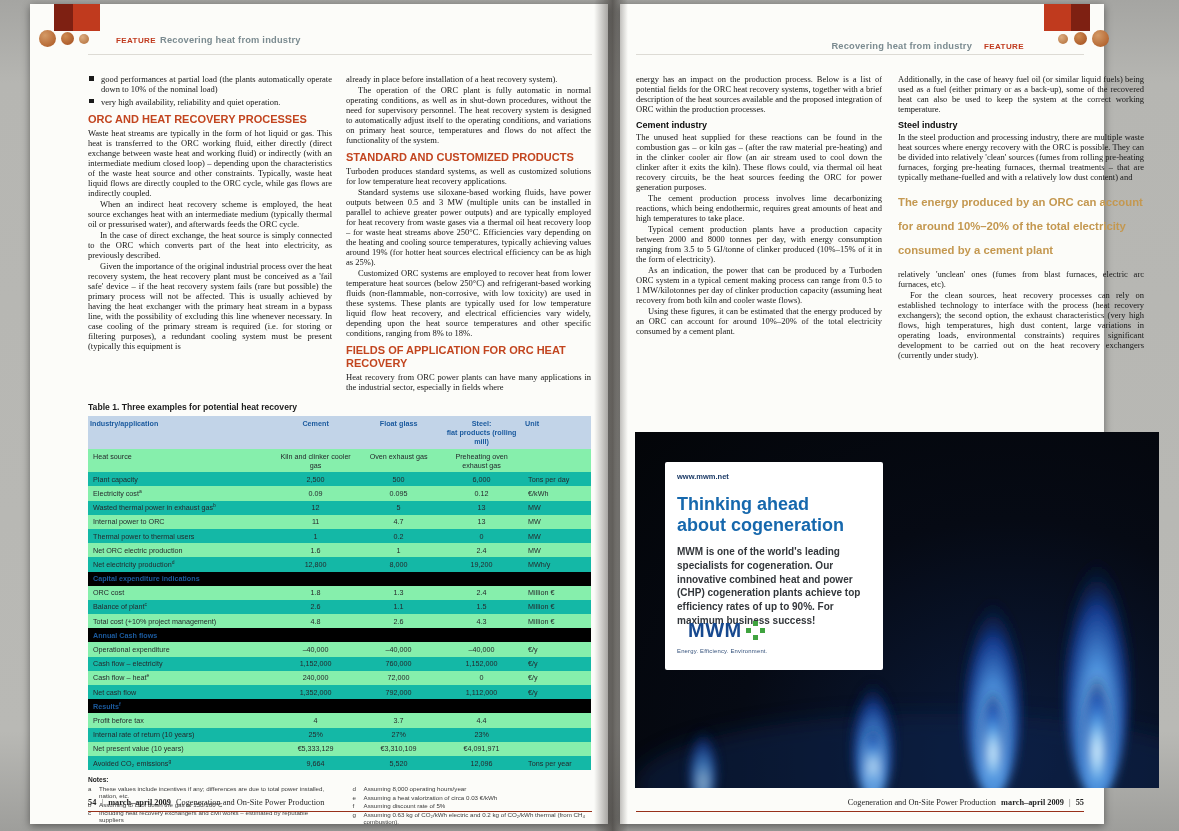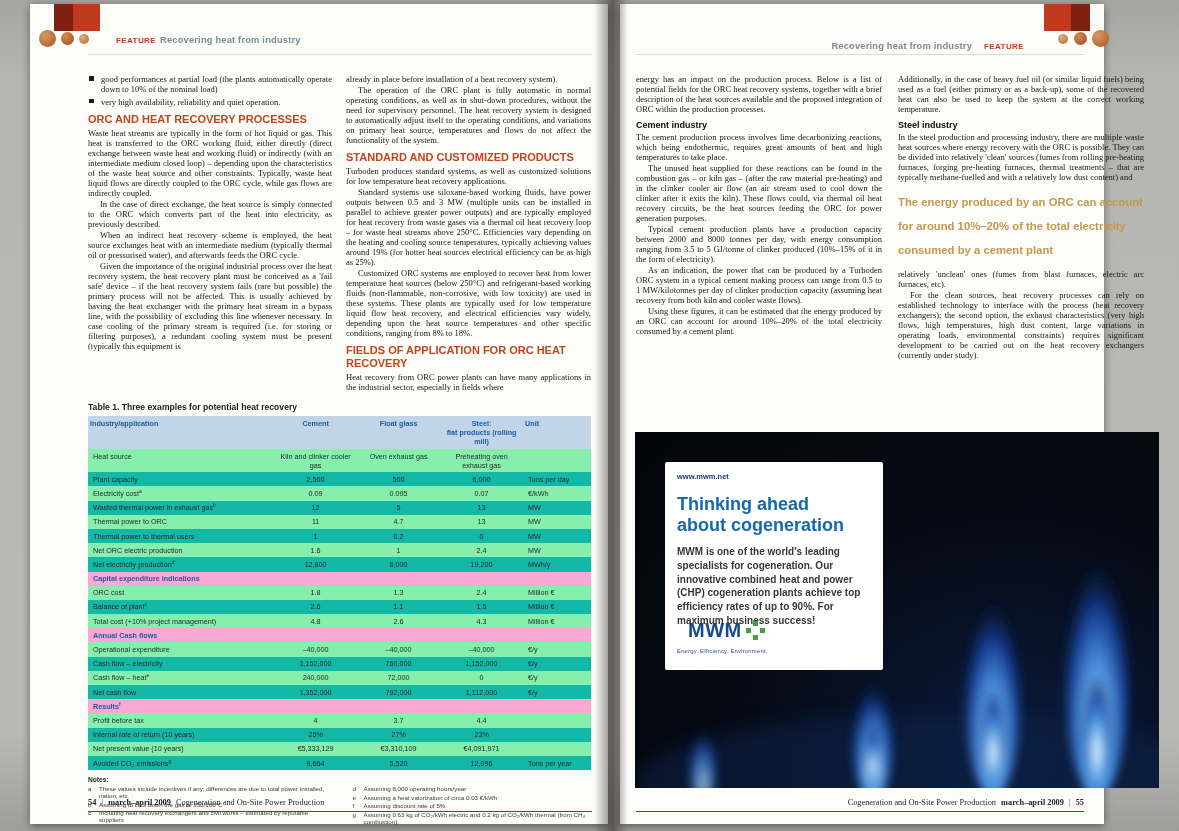--- a/index.html
+++ b/index.html
@@ -67,21 +67,21 @@
   table.t1{width:100%;border-collapse:collapse;font-family:"Liberation Sans",sans-serif;font-size:7.2px;color:#26292c;}
   table.t1 th{background:#c2d4e8;color:#1b5a9e;font-weight:bold;text-align:left;vertical-align:top;padding:3px 2px;}
   table.t1 th.c-num{text-align:center;}
   table.t1 td{padding:2.6px 5px;vertical-align:top;}
   table.t1 td.c-num{text-align:center;}
   table.t1 .c-app{width:37%;}
   table.t1 .c-num{width:16.5%;}
   table.t1 .c-unit{width:13.5%;text-align:left;}
   table.t1 tr.plain{background:#86efac;}
   table.t1 tr.shade{background:#14b8a6;}
-  table.t1 tr.section{background:#f9a8d4;padding-left:32px;}
+  table.t1 tr.section{background:#000000;padding-left:32px;}
   table.t1 tr.section td{color:#1b5a9e;font-weight:bold;}
   table.t1 sup{font-size:5px;line-height:0;}
   .notes{margin-top:6px;font-family:"Liberation Sans",sans-serif;font-size:6.2px;color:#3a3a3a;}
   .notes-title{font-weight:bold;font-size:6.6px;margin-bottom:2px;color:#222;}
   .notes-cols{display:flex;gap:26px;}
   .ncol{width:48%;}
   .note{display:flex;gap:4px;margin-bottom:1.5px;}
   .nk{flex:0 0 7px;}
   .nt{flex:1;}
 
@@ -146,25 +146,25 @@
 
         <div class="bi heading">
           <span class="bt">ORC AND HEAT RECOVERY PROCESSES</span>
         </div>
 
         <div class="bi para">
           <span class="bt">Waste heat streams are typically in the form of hot liquid or gas. This heat is transferred to the ORC working fluid, either directly (direct exchange between waste heat and working fluid) or indirectly (with an intermediate medium closed loop) – depending upon the characteristics of the waste heat source and other constraints. Typically, waste heat liquid flows are directly coupled to the ORC cycle, while gas flows are indirectly coupled.</span>
         </div>
 
         <div class="bi para">
+          <span class="bt">When an indirect heat recovery scheme is employed, the heat source exchanges heat with an intermediate medium (typically thermal oil or pressurised water), and afterwards feeds the ORC cycle.</span>
+        </div>
+
+        <div class="bi para">
           <span class="bt">In the case of direct exchange, the heat source is simply connected to the ORC which converts part of the heat into electricity, as previously described.</span>
-        </div>
-
-        <div class="bi para">
-          <span class="bt">When an indirect heat recovery scheme is employed, the heat source exchanges heat with an intermediate medium (typically thermal oil or pressurised water), and afterwards feeds the ORC cycle.</span>
         </div>
 
         <div class="bi para">
           <span class="bt">Given the importance of the original industrial process over the heat recovery system, the heat recovery plant must be conceived as a 'fail safe' device – if the heat recovery system fails (rare but possible) the primary process will not be affected. This is usually achieved by having the heat exchanger with the primary heat stream in a bypass line, with the possibility of excluding this line whenever necessary. In case cooling of the primary stream is required (i.e. for storing or filtering purposes), a redundant cooling system must be present (typically this equipment is</span>
         </div>
       </div>
 
     <div class="col colL2">
 
         <div class="bi para">
@@ -230,34 +230,34 @@
               <td class="c-num">2,500</td>
               <td class="c-num">500</td>
               <td class="c-num">6,000</td>
               <td class="c-unit">Tons per day</td>
             </tr>
 
             <tr class="plain">
               <td class="c-app"><span>Electricity cost</span><sup>a</sup></td>
               <td class="c-num">0.09</td>
               <td class="c-num">0.095</td>
-              <td class="c-num">0.07</td>
+              <td class="c-num">0.12</td>
               <td class="c-unit">€/kWh</td>
             </tr>
 
             <tr class="shade">
               <td class="c-app"><span>Wasted thermal power in exhaust gas</span><sup>b</sup></td>
               <td class="c-num">12</td>
               <td class="c-num">5</td>
               <td class="c-num">13</td>
               <td class="c-unit">MW</td>
             </tr>
 
             <tr class="plain">
-              <td class="c-app"><span>Thermal power to ORC</span><sup></sup></td>
+              <td class="c-app"><span>Internal power to ORC</span><sup></sup></td>
               <td class="c-num">11</td>
               <td class="c-num">4.7</td>
               <td class="c-num">13</td>
               <td class="c-unit">MW</td>
             </tr>
 
             <tr class="shade">
               <td class="c-app"><span>Thermal power to thermal users</span><sup></sup></td>
               <td class="c-num">1</td>
               <td class="c-num">0.2</td>
@@ -471,25 +471,25 @@
 
         <div class="bi para">
           <span class="bt">energy has an impact on the production process. Below is a list of potential fields for the ORC heat recovery systems, together with a brief description of the heat sources available and the proposed integration of ORC within the production processes.</span>
         </div>
 
         <div class="bi subhead">
           <span class="bt">Cement industry</span>
         </div>
 
         <div class="bi para">
+          <span class="bt">The unused heat supplied for these reactions can be found in the combustion gas – or kiln gas – (after the raw material pre-heating) and in the clinker cooler air flow (an air stream used to cool down the clinker after it exits the kiln). These flows could, via thermal oil heat recovery circuits, be the heat sources feeding the ORC for power generation purposes.</span>
+        </div>
+
+        <div class="bi para">
           <span class="bt">The cement production process involves lime decarbonizing reactions, which being endothermic, requires great amounts of heat and high temperatures to take place.</span>
-        </div>
-
-        <div class="bi para">
-          <span class="bt">The unused heat supplied for these reactions can be found in the combustion gas – or kiln gas – (after the raw material pre-heating) and in the clinker cooler air flow (an air stream used to cool down the clinker after it exits the kiln). These flows could, via thermal oil heat recovery circuits, be the heat sources feeding the ORC for power generation purposes.</span>
         </div>
 
         <div class="bi para">
           <span class="bt">Typical cement production plants have a production capacity between 2000 and 8000 tonnes per day, with energy consumption ranging from 3.5 to 5 GJ/tonne of clinker produced (10%–15% of it in the form of electricity).</span>
         </div>
 
         <div class="bi para">
           <span class="bt">As an indication, the power that can be produced by a Turboden ORC system in a typical cement making process can range from 0.5 to 1 MW/kilotonnes per day of clinker production capacity (assuming heat recovery from both kiln and cooler waste flows).</span>
         </div>
 

